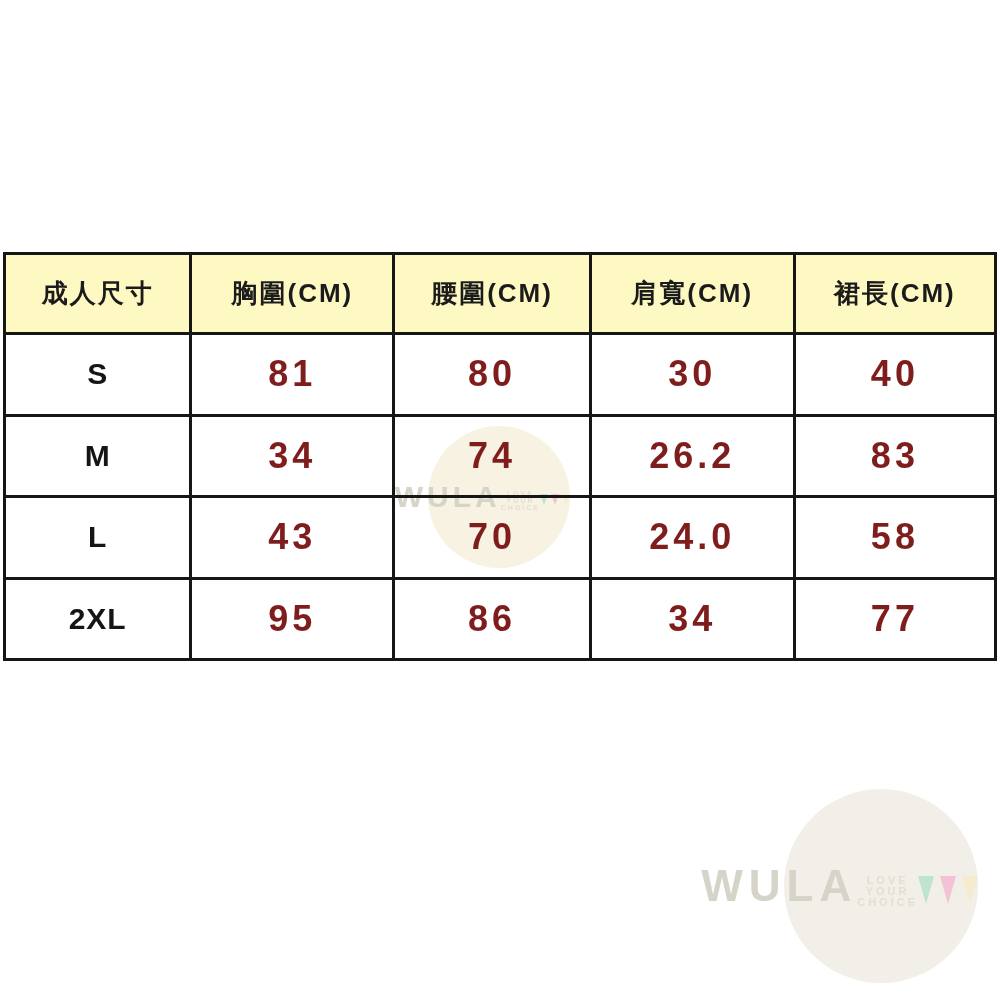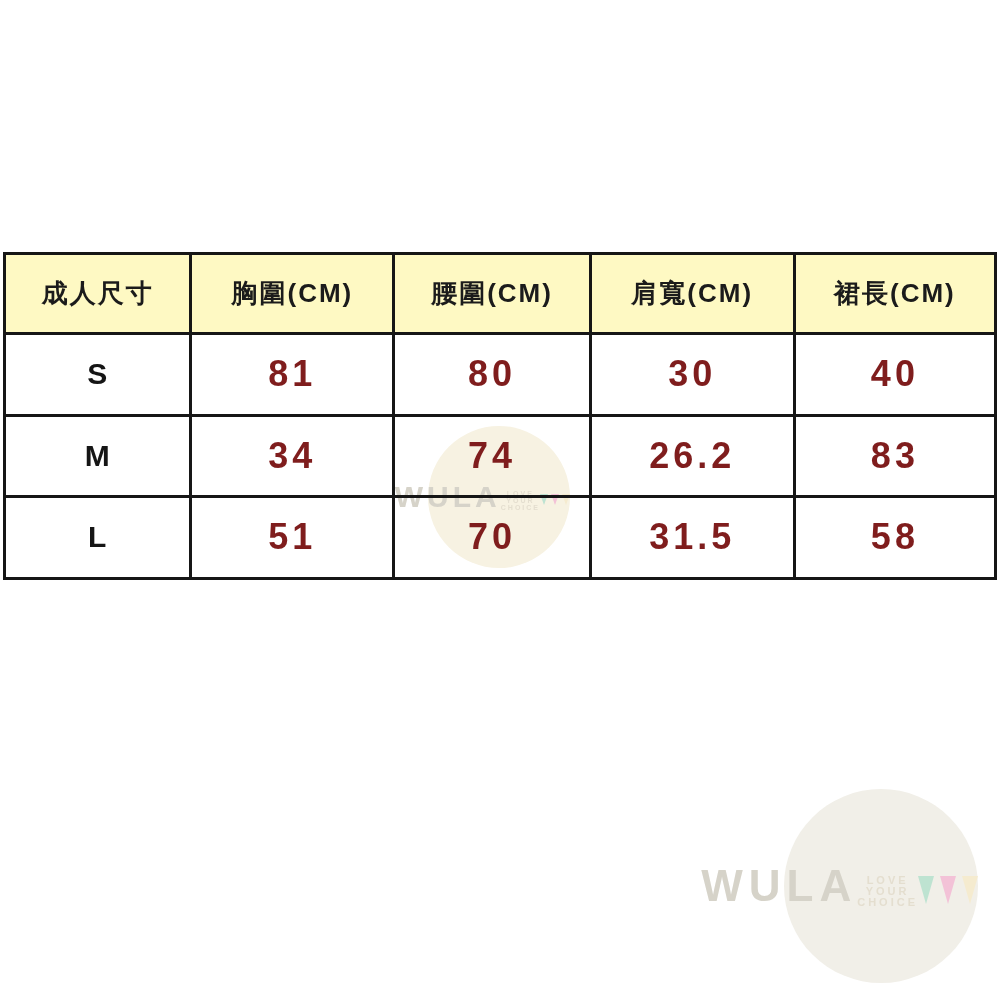--- a/index.html
+++ b/index.html
@@ -166,20 +166,27 @@
         </tr>
         <tr>
           <td class="size-label">M</td>
           <td class="measure">34</td>
           <td class="measure">74</td>
           <td class="measure">26.2</td>
           <td class="measure">83</td>
         </tr>
         <tr>
           <td class="size-label">L</td>
-          <td class="measure">51</td>
+          <td class="measure">43</td>
           <td class="measure">70</td>
-          <td class="measure">31.5</td>
+          <td class="measure">24.0</td>
           <td class="measure">58</td>
+        </tr>
+        <tr>
+          <td class="size-label">2XL</td>
+          <td class="measure">95</td>
+          <td class="measure">86</td>
+          <td class="measure">34</td>
+          <td class="measure">77</td>
         </tr>
       </tbody>
   </table>
 </div>
 
 </body></html>

